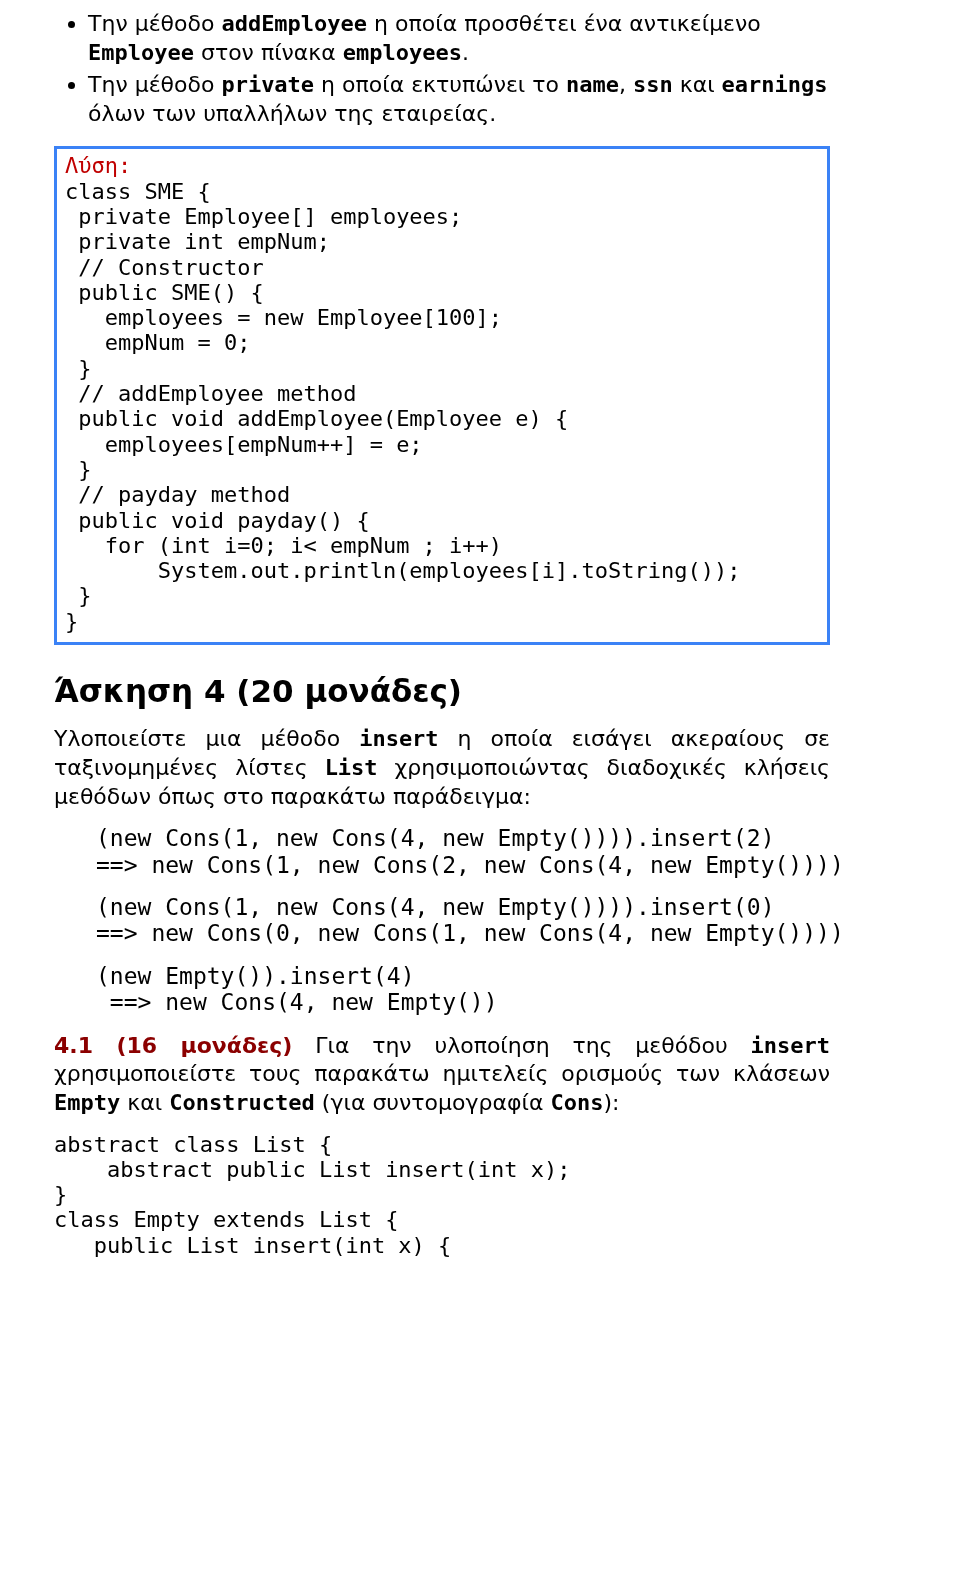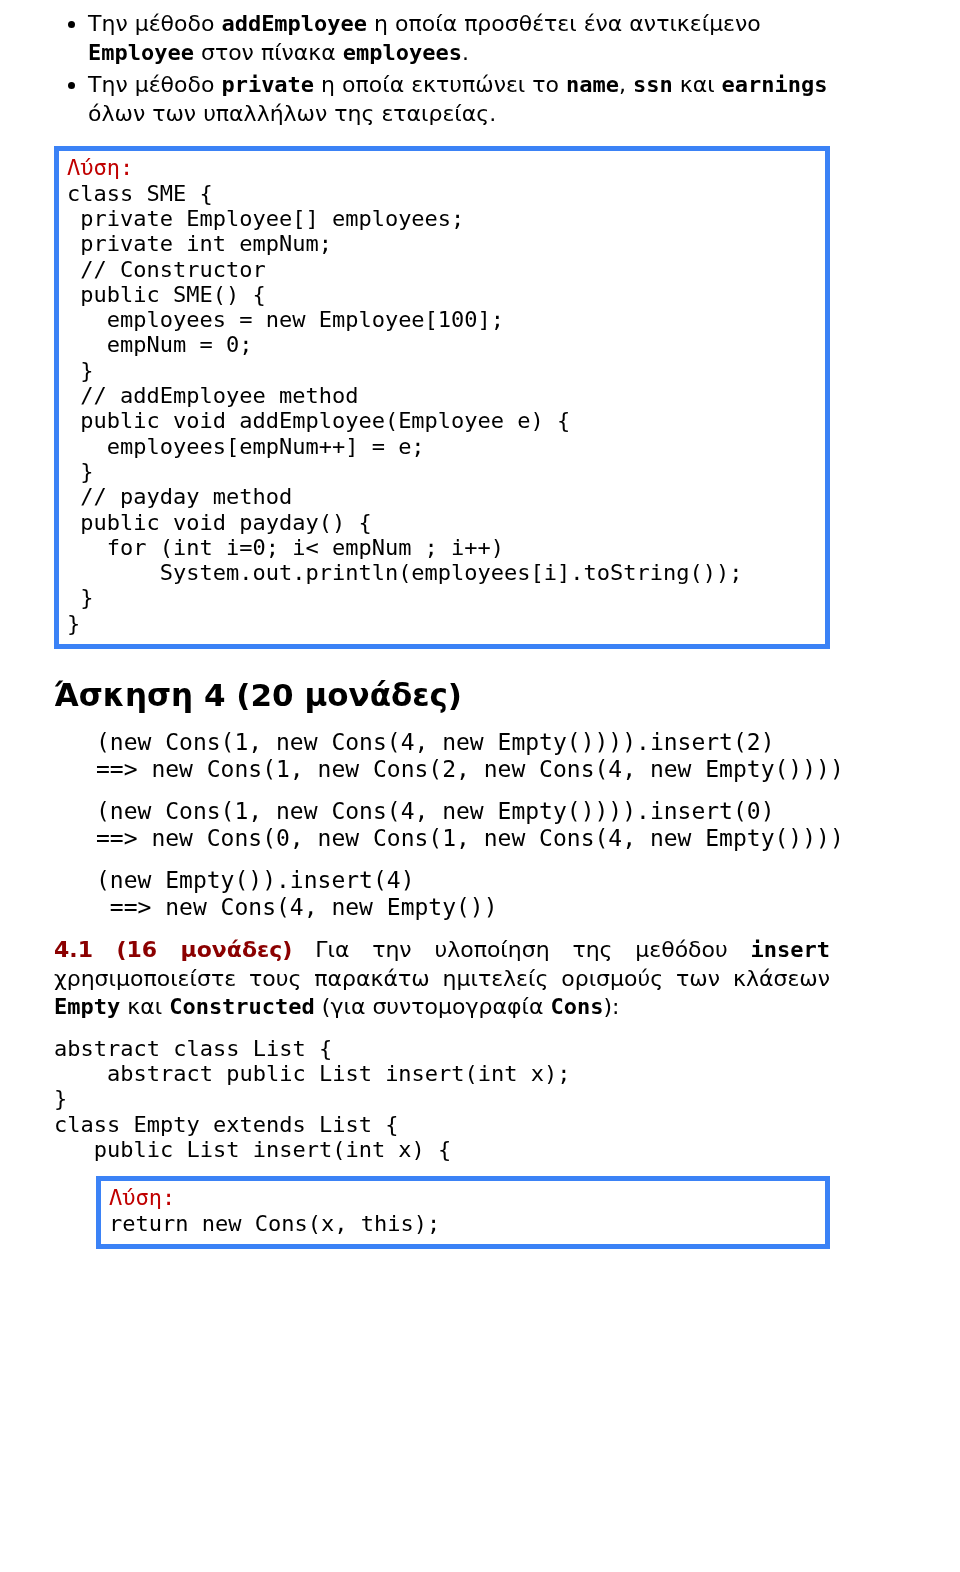--- a/index.html
+++ b/index.html
@@ -26,21 +26,21 @@
   }
   .mono-bold {
     font-family: "DejaVu Sans Mono", "Courier New", monospace;
     font-weight: bold;
   }
   .brown-bold {
     color: #8b0000;
     font-weight: bold;
   }
   .box {
-    border: 5px solid #3b82f6;
+    border: 3px solid #3b82f6;
     padding: 4px 8px 8px 8px;
     margin: 14px 0 26px 0;
     font-family: "DejaVu Sans Mono", "Courier New", monospace;
     font-size: 22px;
     line-height: 1.15;
     white-space: pre;
   }
   .red {
     color: #c00000;
   }
@@ -99,34 +99,35 @@
  }
  // payday method
  public void payday() {
    for (int i=0; i&lt; empNum ; i++)
        System.out.println(employees[i].toString());
  }
 }</span></div>
 
   <div class="sec-heading">Άσκηση 4 (20 μονάδες)</div>
 
+  <p class="para">
+    <span>Υλοποιείστε μια μέθοδο </span><span class="mono-bold">insert</span><span> η οποία εισάγει ακεραίους σε ταξινομημένες λίστες </span><span class="mono-bold">List</span><span> χρησιμοποιώντας διαδοχικές κλήσεις μεθόδων όπως στο παρακάτω παράδειγμα:</span>
+  </p>
 
   <div class="indent">(new Cons(1, new Cons(4, new Empty()))).insert(2)
 ==&gt; new Cons(1, new Cons(2, new Cons(4, new Empty())))</div>
   <div class="indent">(new Cons(1, new Cons(4, new Empty()))).insert(0)
 ==&gt; new Cons(0, new Cons(1, new Cons(4, new Empty())))</div>
   <div class="indent">(new Empty()).insert(4)
  ==&gt; new Cons(4, new Empty())</div>
 
   <p class="para">
     <span class="brown-bold">4.1 (16 μονάδες)</span><span> Για την υλοποίηση της μεθόδου </span><span class="mono-bold">insert</span><span> χρησιμοποιείστε τους παρακάτω ημιτελείς ορισμούς των κλάσεων </span><span class="mono-bold">Empty</span><span> και </span><span class="mono-bold">Constructed</span><span> (για συντομογραφία </span><span class="mono-bold">Cons</span><span>):</span>
   </p>
 
   <div class="codeblock">abstract class List {
     abstract public List insert(int x);
 }
 class Empty extends List {
    public List insert(int x) {</div>
 
-  <div class="box" style="margin-left:42px; margin-bottom:0;"><span class="red">Λύση:</span>
-<span>return new Cons(x, this);</span></div>
 
 </div>
 
 </body></html>

